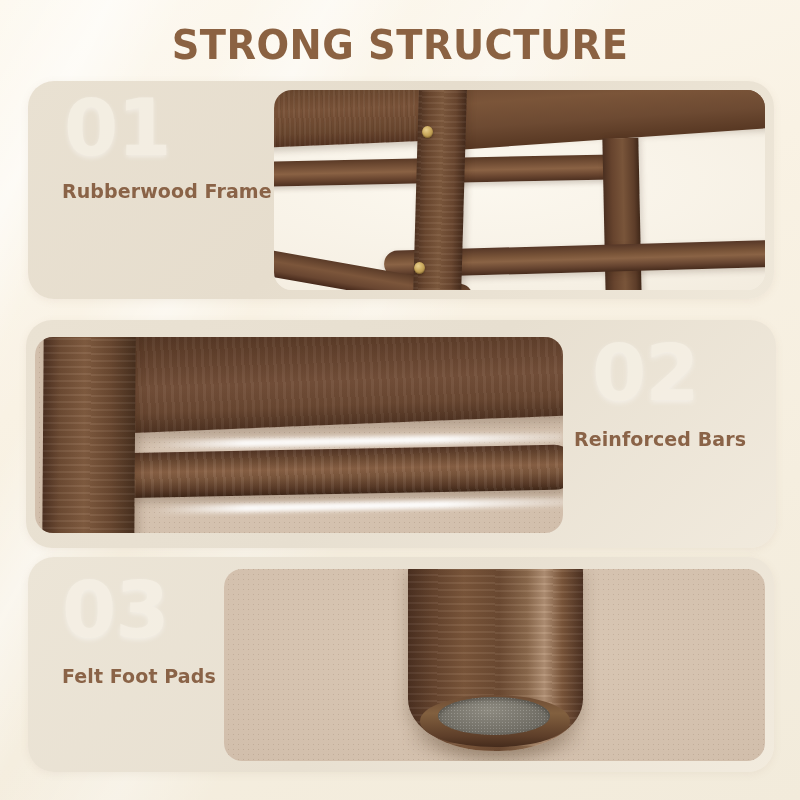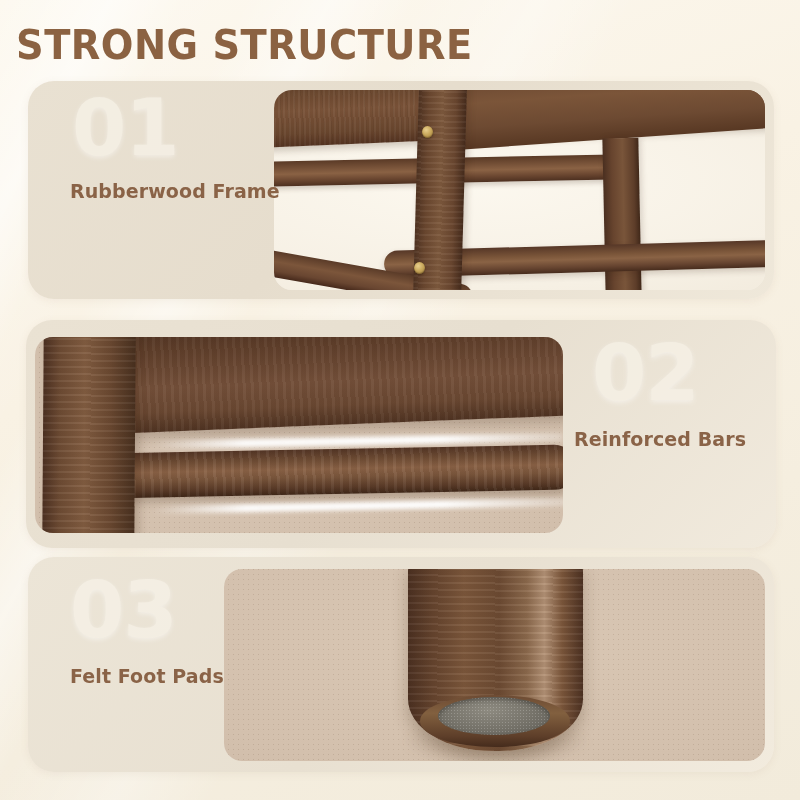--- a/index.html
+++ b/index.html
@@ -35,20 +35,21 @@
       linear-gradient(160deg, #fdf9f0 0%, #f9f2e4 38%, #f5eedf 70%, #f2ebdb 100%);
     overflow: hidden;
   }
 
   
   .title-wrap {
     position: absolute;
     top: 22px;
     left: 0;
     width: 800px;
+    text-align: center;
   }
   .title {
     font-family: "DejaVu Sans", sans-serif;
     font-size: 40px;
     font-weight: 700;
     letter-spacing: 0.5px;
     color: #8b6242;
     line-height: 1.18;
     transform: scaleX(0.96);
   }
@@ -70,21 +71,21 @@
 
   
   .text-panel {
     position: absolute;
     top: 0;
     height: 100%;
     display: flex;
     flex-direction: column;
     justify-content: flex-start;
   }
-  .panel-left  { left: 0;  width: 250px; padding-left: 24px; }
+  .panel-left  { left: 0;  width: 250px; padding-left: 16px; }
   .panel-right { right: 0; width: 222px; padding-left: 10px; }
 
   .big-number {
     font-family: "DejaVu Sans", sans-serif;
     font-size: 78px;
     font-weight: 700;
     letter-spacing: -1px;
     line-height: 1;
     color: #f6f1e6;
     opacity: 0.82;

